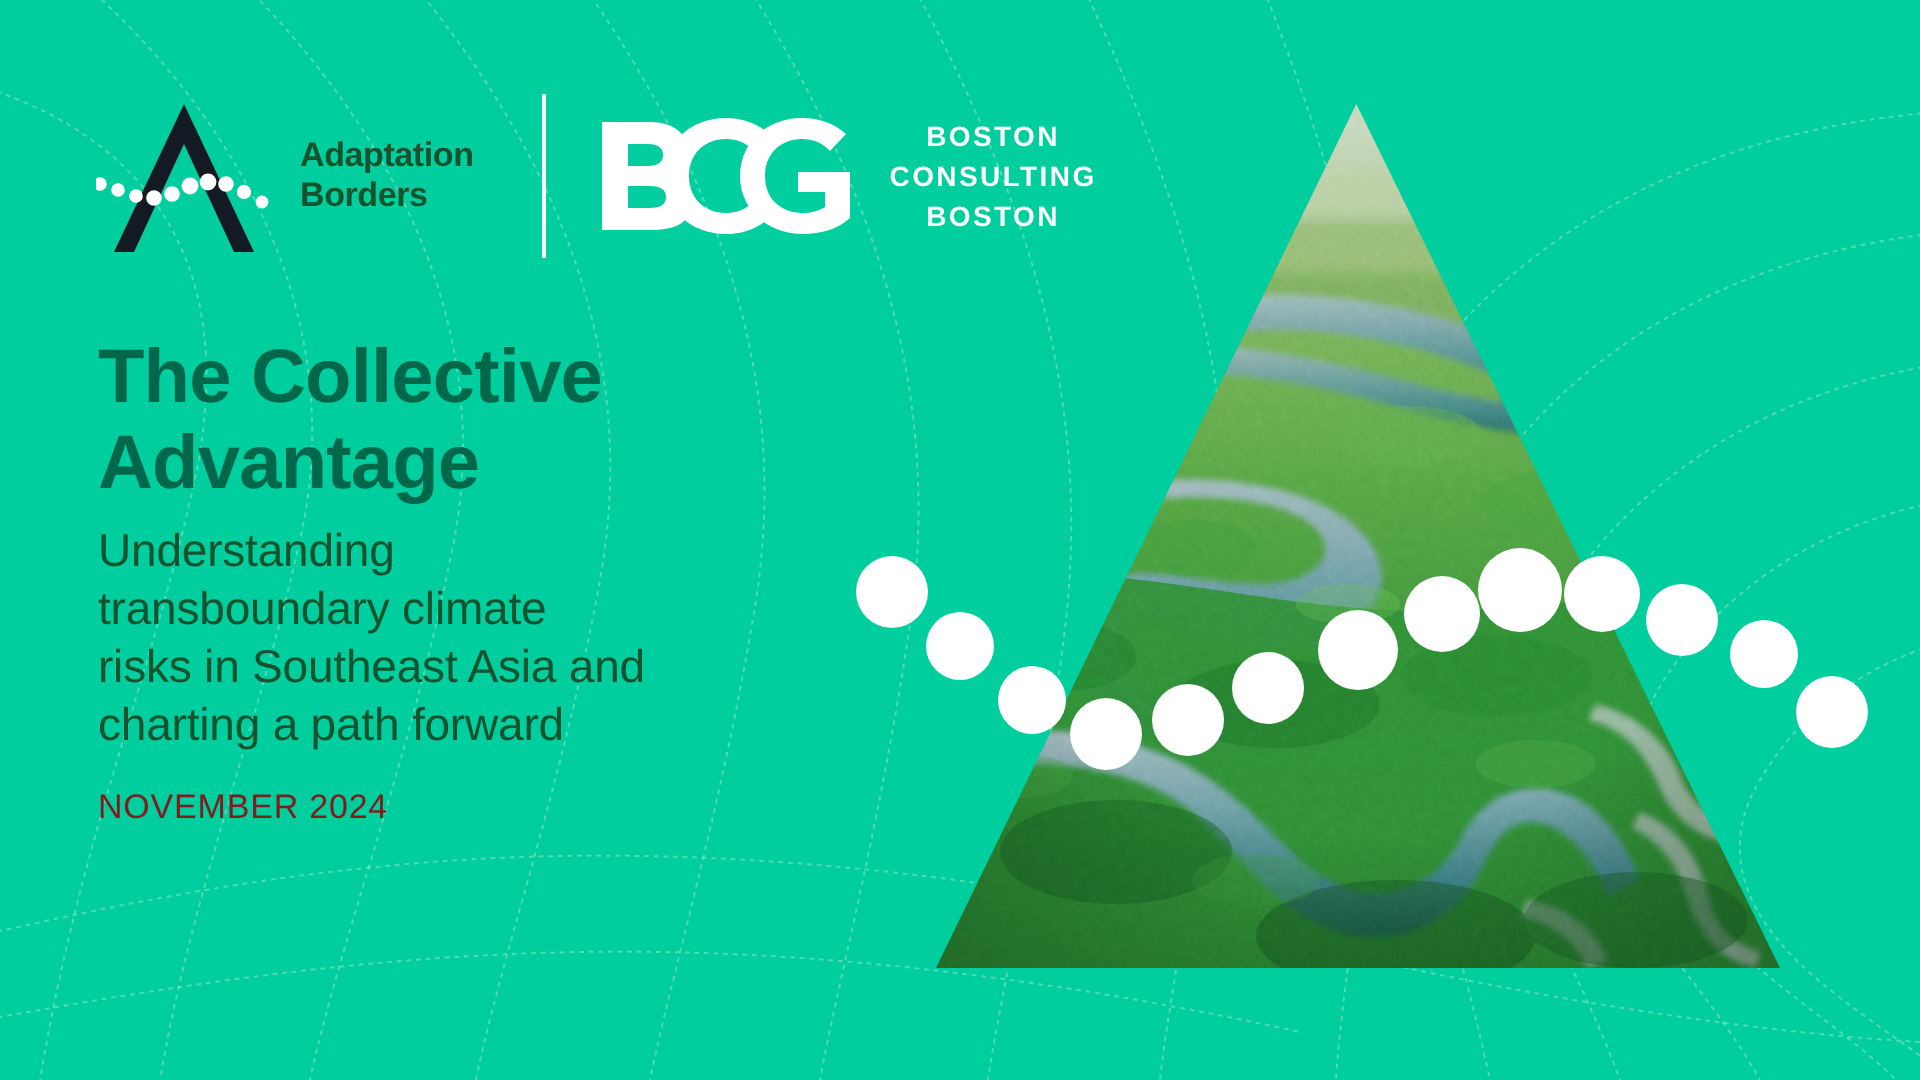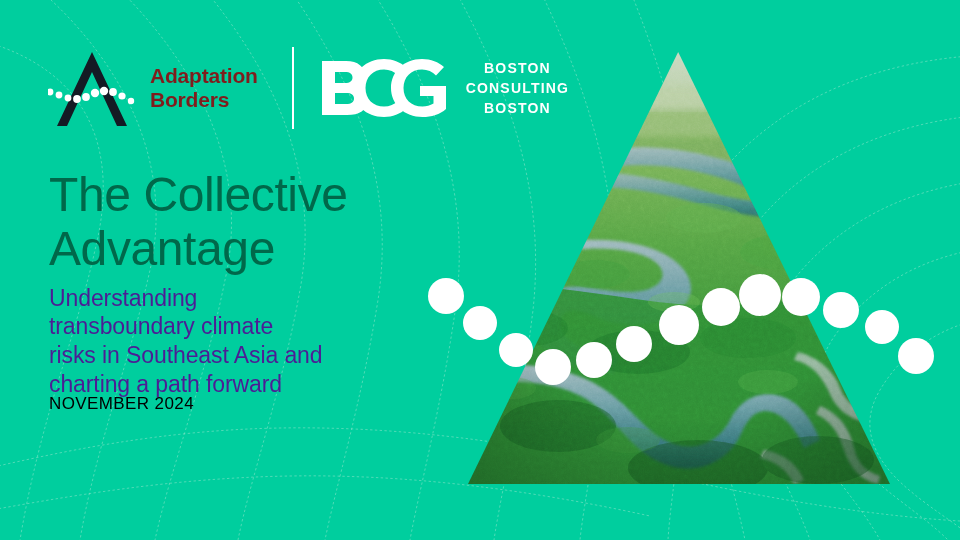--- a/index.html
+++ b/index.html
@@ -32,23 +32,23 @@
 
   
   #logo-row {
     position:absolute; left:48px; top:34px;
     display:flex; align-items:center; gap:0;
     height:108px;
   }
   .awb-lockup { display:flex; align-items:center; gap:14px; }
   .awb-mark { width:88px; height:84px; display:block; }
   .awb-words {
-    color:#7f1d1d;
+    color:#14532d;
     font-weight:700;
-    font-size:21px;
+    font-size:17px;
     line-height:1.15;
     letter-spacing:-.2px;
   }
   .divider {
     width:2px; height:82px;
     background:#ffffff;
     margin:0 26px 0 34px;
   }
   .bcg-lockup { display:flex; align-items:center; gap:18px; }
   .bcg-mark { width:128px; height:62px; display:block; }
@@ -60,38 +60,38 @@
     letter-spacing:1.2px;
     text-align:center;
   }
 
   
   #headline {
     position:absolute; left:49px; top:168px; width:400px;
   }
   #title {
     color:#00684A;
-    font-size:48px;
-    font-weight:400;
+    font-size:38px;
+    font-weight:700;
     line-height:1.12;
     letter-spacing:-.4px;
     white-space:pre-line;
   }
   #subtitle {
     margin-top:8px;
-    color:#4c1d95;
+    color:#14532d;
     font-size:23px;
     font-weight:400;
     line-height:1.26;
     letter-spacing:-.1px;
     white-space:pre-line;
   }
   #date {
     position:absolute; left:49px; top:394px;
-    color:#000000;
+    color:#7f1d1d;
     font-size:17px;
     font-weight:400;
     letter-spacing:.4px;
   }
 
   
   #triangle-wrap {
     position:absolute; left:0; top:0;
     width:960px; height:540px;
     pointer-events:none;

